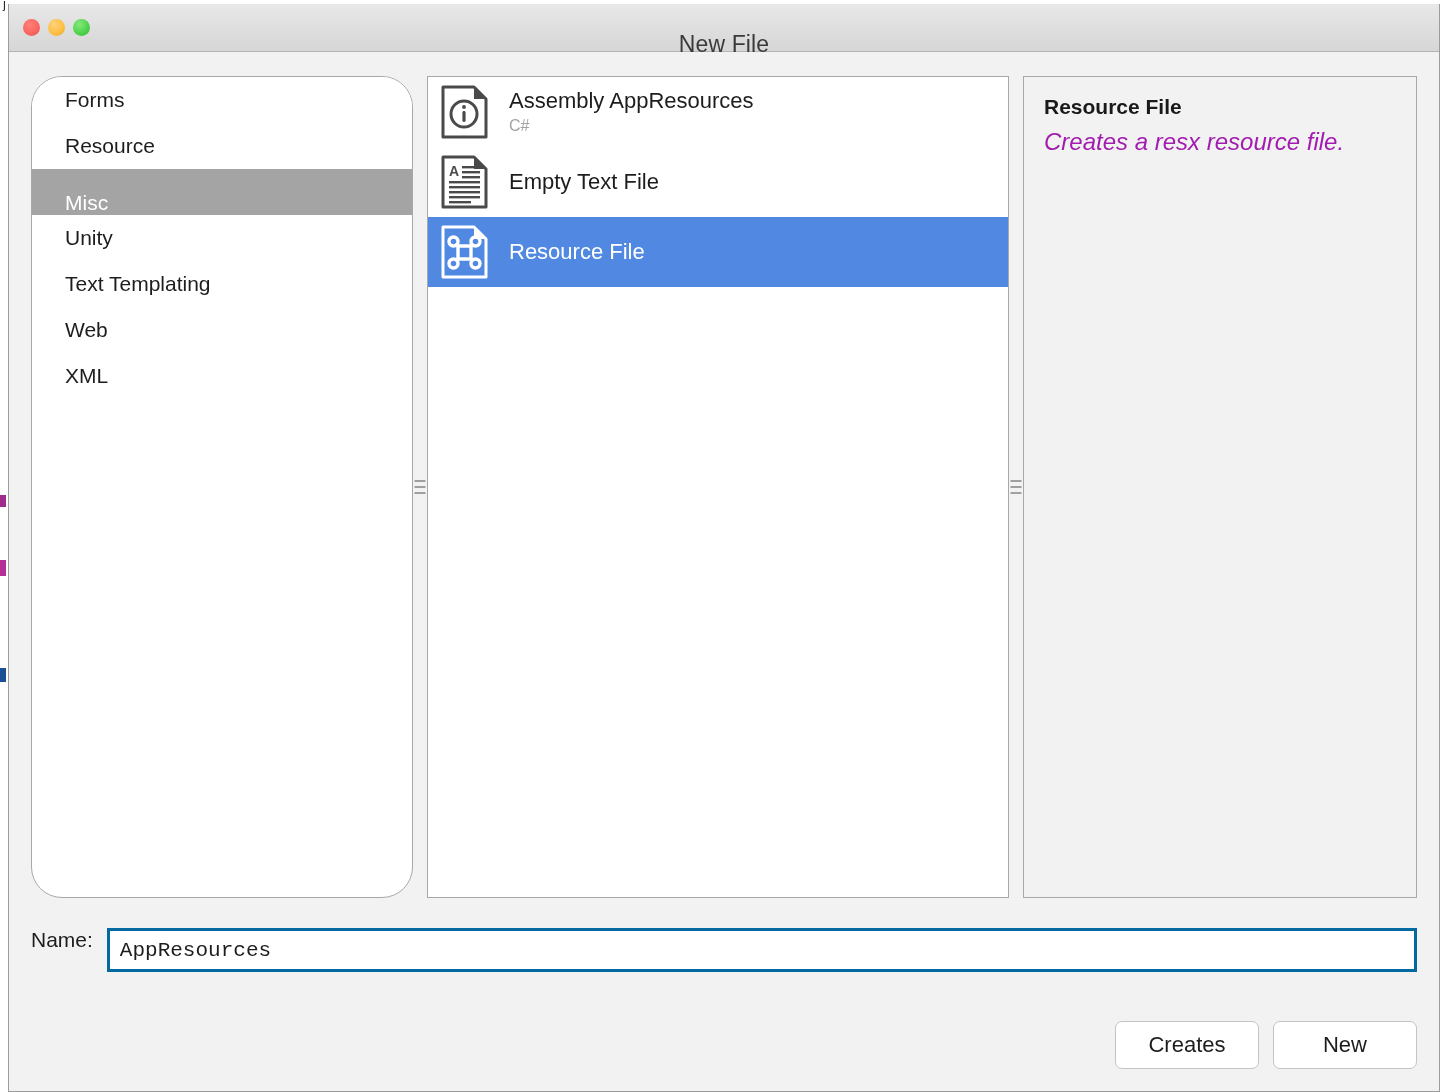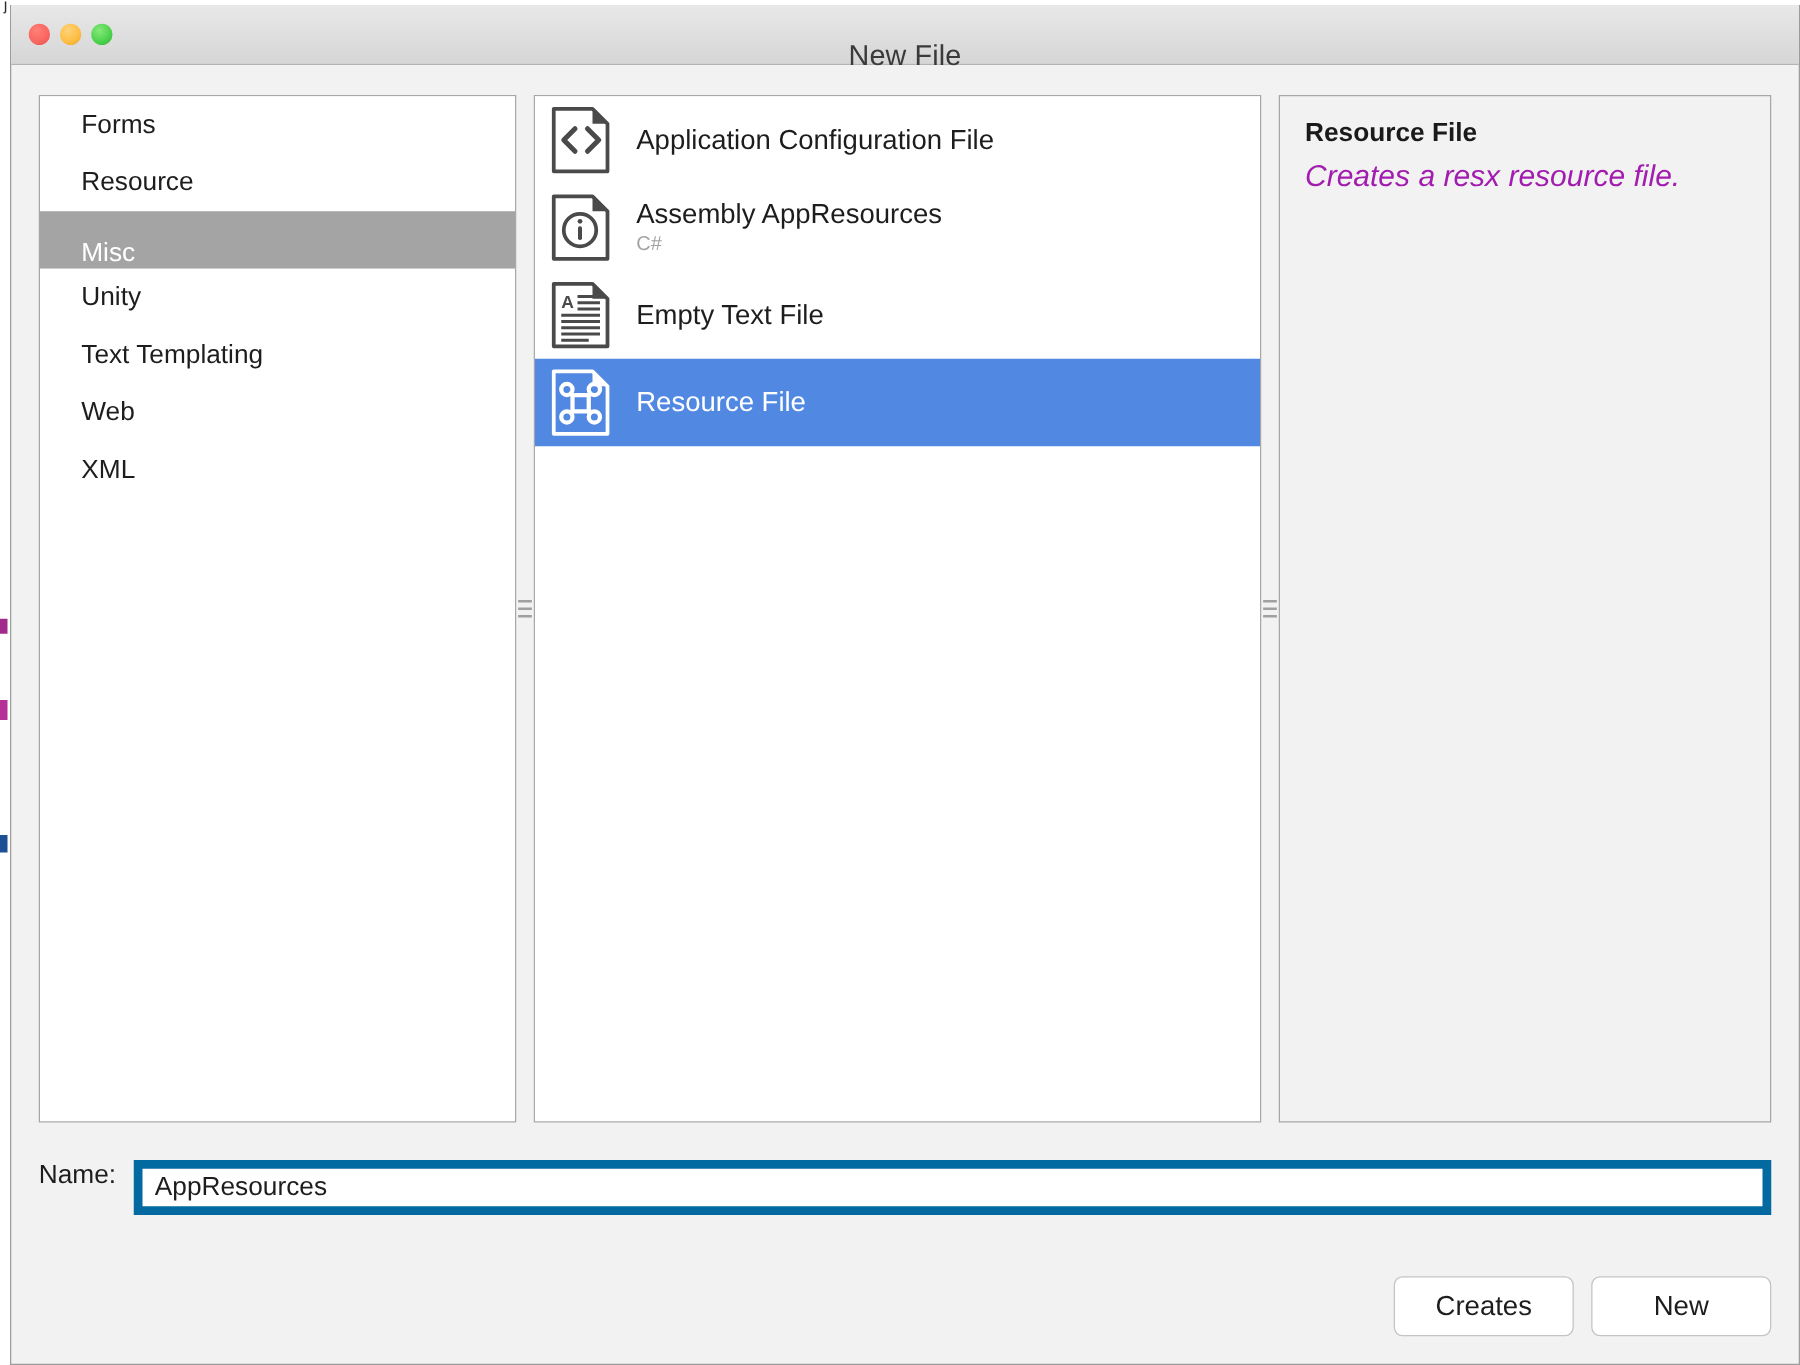--- a/index.html
+++ b/index.html
@@ -88,21 +88,21 @@
     align-items: stretch;
   }
 
   .pane {
     border: 1px solid #a8a8a8;
     background: #ffffff;
     overflow: hidden;
     position: relative;
   }
 
-  #pane-categories { width: 382px; flex: 0 0 382px; }
+  #pane-categories { width: 382px; flex: 0 0 382px; border-radius: 31px; }
   #splitter-left   { width: 14px; flex: 0 0 14px; position: relative; }
   #pane-templates  { width: 582px; flex: 0 0 582px; }
   #splitter-right  { width: 14px; flex: 0 0 14px; position: relative; }
   #pane-description{ flex: 1 1 auto; background: #f2f2f2; }
 
   .splitter-grip {
     position: absolute;
     left: 50%;
     top: 50%;
     transform: translate(-50%, -50%);
@@ -186,23 +186,23 @@
   }
   #name-label {
     font-size: 21px;
     color: #1d1d1d;
     margin-right: 14px;
     white-space: nowrap;
   }
   #name-input {
     flex: 1 1 auto;
     height: 44px;
-    border: 7px solid #0369a1;
-    background: #ffffff;
-    font-family: Liberation Sans, sans-serif;
+    border: 3px solid #0369a1;
+    background: #ffffff;
+    font-family: Liberation Mono, monospace;
     font-size: 21px;
     color: #1d1d1d;
     padding: 12px 10px;
     outline: none;
   }
 
   
   #footer {
     position: absolute;
     right: 22px;
@@ -275,31 +275,20 @@
       <div id="splitter-left">
         <span class="splitter-grip">
           <i></i>
             <i></i>
             <i></i>
         </span>
       </div>
 
       <div class="pane" id="pane-templates">
 
-        <div class="tpl-item">
-          <svg class="tpl-icon" viewBox="0 0 52 56">
-            <path d="M4 3 H35 L47 15 V53 H4 Z" fill="#ffffff" stroke="#4a4a4a" stroke-width="3" stroke-linejoin="round"></path>
-            <path d="M35 3 L47 15 H35 Z" fill="#4a4a4a"></path>
-            <path d="M21 19 L12 28 L21 37" fill="none" stroke="#4a4a4a" stroke-width="4" stroke-linecap="round" stroke-linejoin="round"></path>
-            <path d="M31 19 L40 28 L31 37" fill="none" stroke="#4a4a4a" stroke-width="4" stroke-linecap="round" stroke-linejoin="round"></path>
-          </svg>
-          <span class="tpl-text">
-            <span class="tpl-title">Application Configuration File</span>
-          </span>
-        </div>
 
         <div class="tpl-item">
           <svg class="tpl-icon" viewBox="0 0 52 56">
             <path d="M4 3 H35 L47 15 V53 H4 Z" fill="#ffffff" stroke="#4a4a4a" stroke-width="3" stroke-linejoin="round"></path>
             <path d="M35 3 L47 15 H35 Z" fill="#4a4a4a"></path>
             <circle cx="25" cy="30" r="13" fill="none" stroke="#4a4a4a" stroke-width="3"></circle>
             <circle cx="25" cy="23" r="1.9" fill="#4a4a4a"></circle>
             <rect x="23.4" y="27" width="3.2" height="11" rx="1.4" fill="#4a4a4a"></rect>
           </svg>
           <span class="tpl-text">

